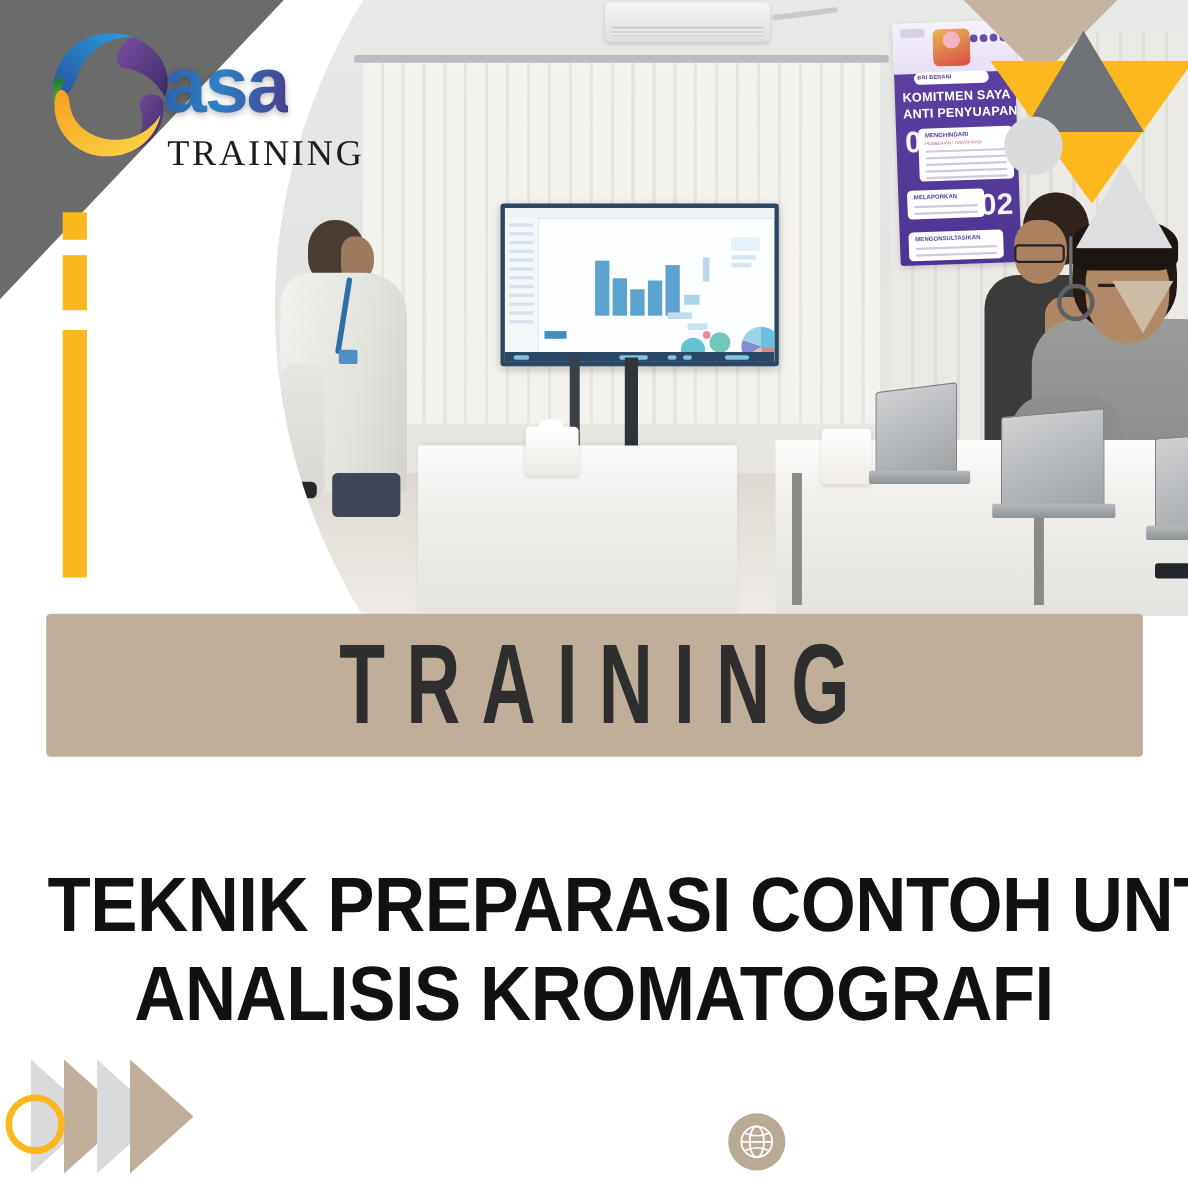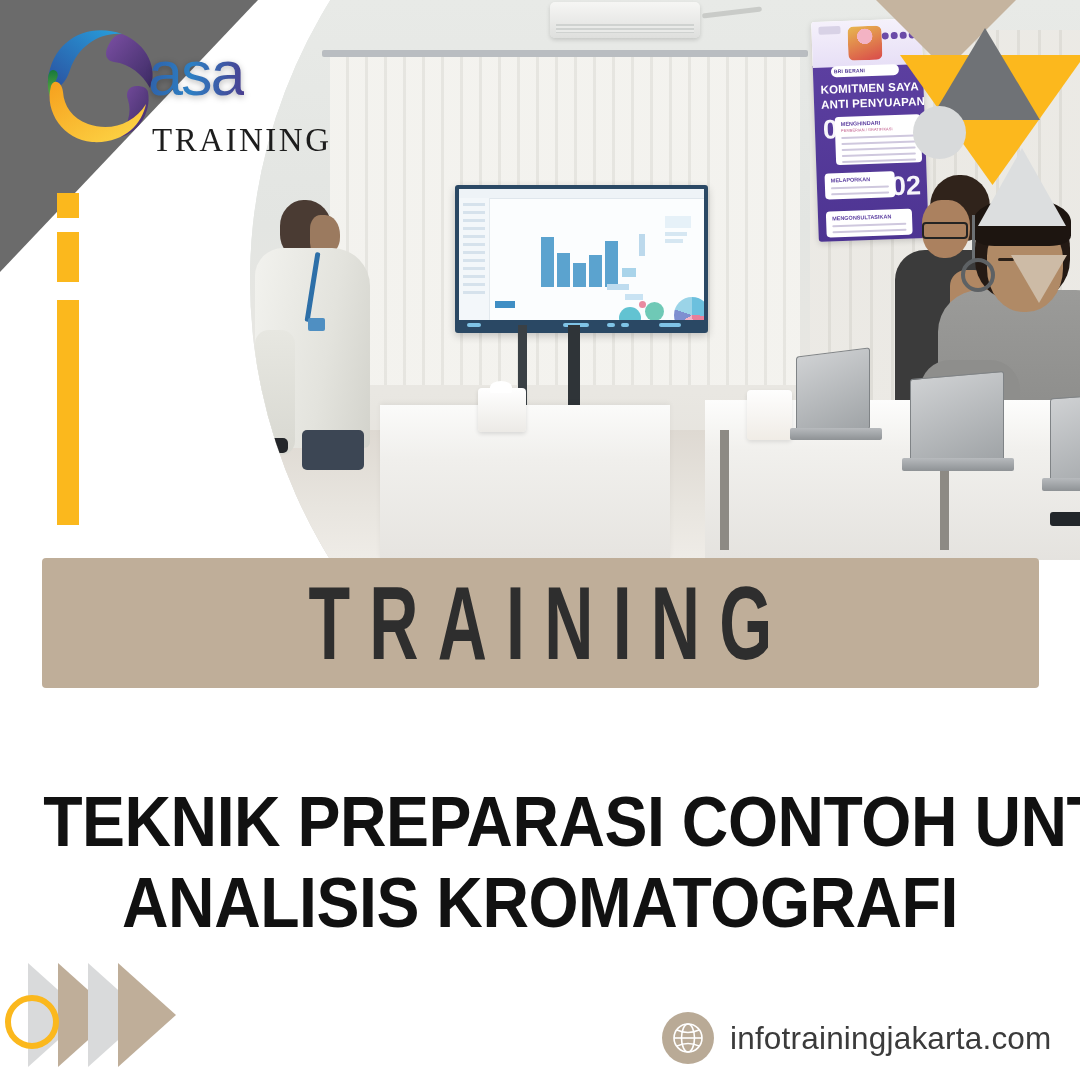--- a/index.html
+++ b/index.html
@@ -331,21 +331,21 @@
     font-family:"Liberation Sans",sans-serif;
     font-size:31.5px;color:#3b3b3b;letter-spacing:.2px;white-space:nowrap;
   }
 
   
   .logo{position:absolute;left:30px;top:18px;width:330px;height:150px;}
   .logo-mark{position:absolute;left:0;top:0;width:140px;height:140px;}
   .logo-word{
     position:absolute;left:118px;top:24px;
     font-family:"Liberation Sans",sans-serif;
-    font-size:63px;font-weight:400;line-height:1;
+    font-size:72px;font-weight:700;line-height:1;
     background:linear-gradient(95deg,#2f5fa8 0%,#2d80c4 45%,#4a3d8f 100%);
     -webkit-background-clip:text;background-clip:text;color:transparent;
     letter-spacing:-2px;
     filter:drop-shadow(0 2px 3px rgba(0,0,0,.28));
   }
   .logo-sub{
     position:absolute;left:122px;top:104px;
     font-family:"Liberation Serif",serif;
     font-size:33px;color:#1d1d1d;letter-spacing:2.5px;font-weight:400;
   }
@@ -568,16 +568,15 @@
   <div class="site">
     <span class="globe">
       <svg width="32" height="32" viewBox="0 0 32 32">
         <circle cx="16" cy="16" r="14" fill="none" stroke="#ffffff" stroke-width="1.6"></circle>
         <ellipse cx="16" cy="16" rx="6.5" ry="14" fill="none" stroke="#ffffff" stroke-width="1.6"></ellipse>
         <line x1="2" y1="16" x2="30" y2="16" stroke="#ffffff" stroke-width="1.6"></line>
         <path d="M5 8 Q16 13 27 8" fill="none" stroke="#ffffff" stroke-width="1.4"></path>
         <path d="M5 24 Q16 19 27 24" fill="none" stroke="#ffffff" stroke-width="1.4"></path>
       </svg>
     </span>
-    <span class="site-url">infotrainingjakarta.com</span>
   </div>
 
 </div>
 
 </body></html>

